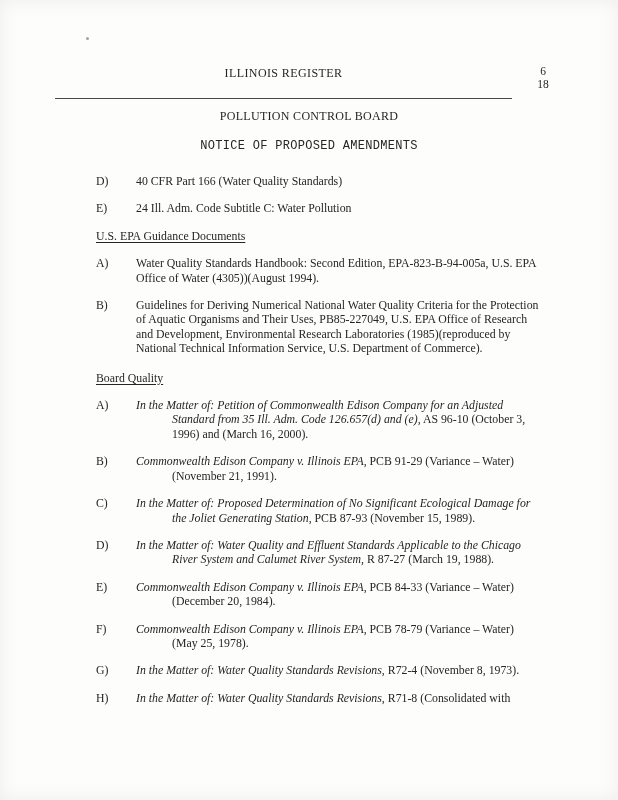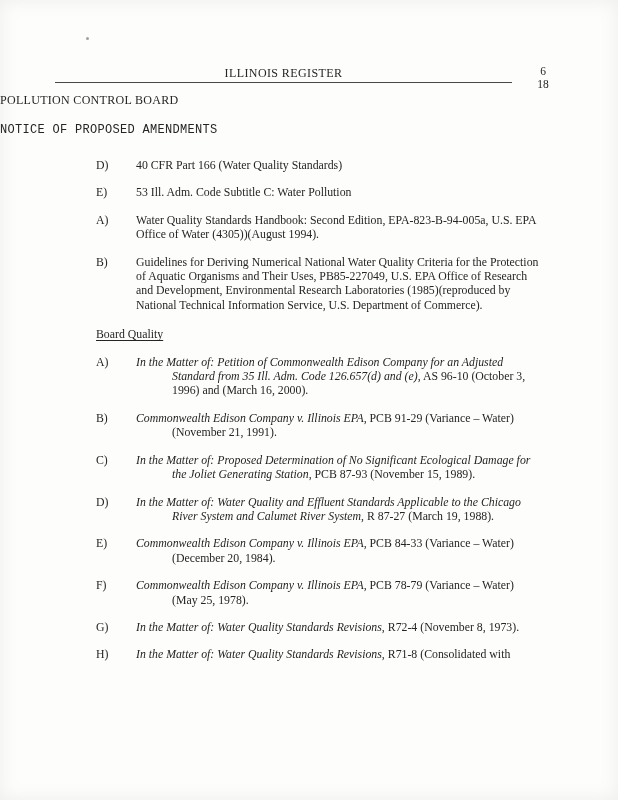--- a/index.html
+++ b/index.html
@@ -27,33 +27,33 @@
   }
   .header {
     position: relative;
     margin: 66px 58px 0 55px;
     font-size: 12px;
   }
   .header-rule {
     margin-right: 48px;
     border-bottom: 1.2px solid #4a4845;
     text-align: center;
-    padding-bottom: 1px;
+    padding-bottom: 17px;
     letter-spacing: 0.4px;
   }
   .header-pages {
     position: absolute;
     right: 2px; top: -1px;
     width: 30px;
     text-align: center;
     line-height: 13px;
     font-size: 11.5px;
   }
   .center-title {
-    text-align: left;
+    text-align: center;
     font-size: 12px;
     letter-spacing: 0.3px;
   }
   .board-title   { margin-top: 10px; }
   .notice-title  { margin-top: 15px; font-family: Liberation Mono, monospace; }
   .content {
     margin: 21px 76px 0 96px;
     font-size: 11.8px;
     line-height: 14.4px;
   }
@@ -99,23 +99,24 @@
   <div class="center-title notice-title">NOTICE OF PROPOSED AMENDMENTS</div>
 
   <div class="content">
 
     <div class="li">
       <span class="li-label">D)</span>
       <div class="li-text">40 CFR Part 166 (Water Quality Standards)</div>
     </div>
     <div class="li">
       <span class="li-label">E)</span>
-      <div class="li-text">53 Ill. Adm. Code Subtitle C: Water Pollution</div>
+      <div class="li-text">24 Ill. Adm. Code Subtitle C: Water Pollution</div>
     </div>
 
+    <div class="section-heading">U.S. EPA Guidance Documents</div>
 
     <div class="li">
       <span class="li-label">A)</span>
       <div class="li-text">Water Quality Standards Handbook: Second Edition, EPA-823-B-94-005a, U.S. EPA Office of Water (4305))(August 1994).</div>
     </div>
     <div class="li">
       <span class="li-label">B)</span>
       <div class="li-text">Guidelines for Deriving Numerical National Water Quality Criteria for the Protection of Aquatic Organisms and Their Uses, PB85-227049, U.S. EPA Office of Research and Development, Environmental Research Laboratories (1985)(reproduced by National Technical Information Service, U.S. Department of Commerce).</div>
     </div>
 

